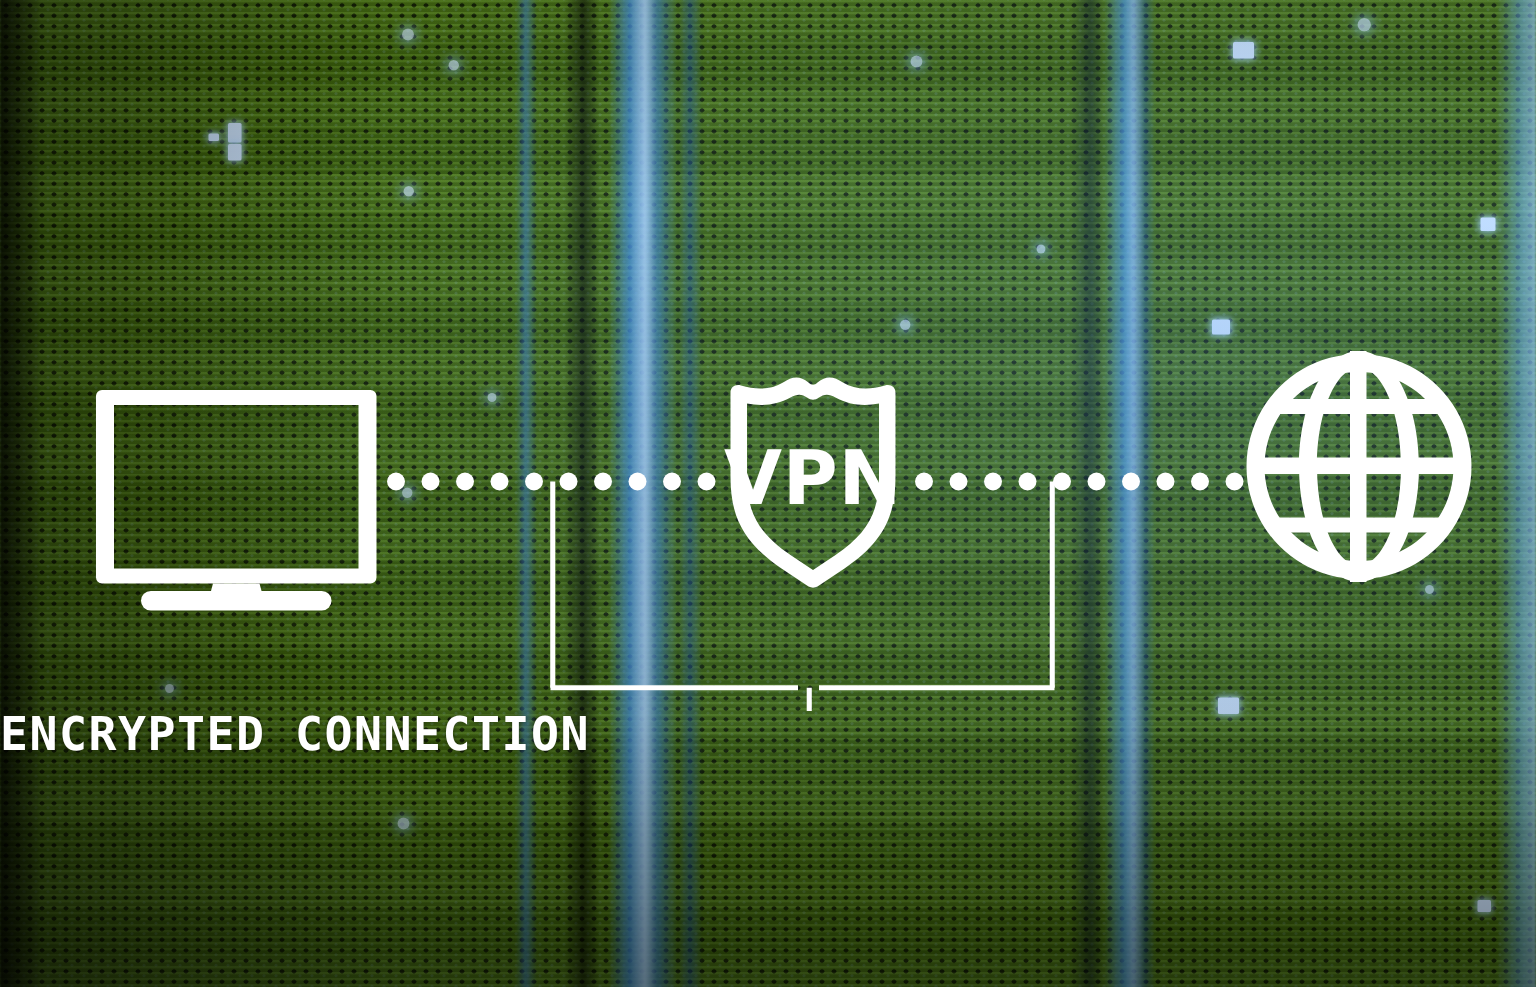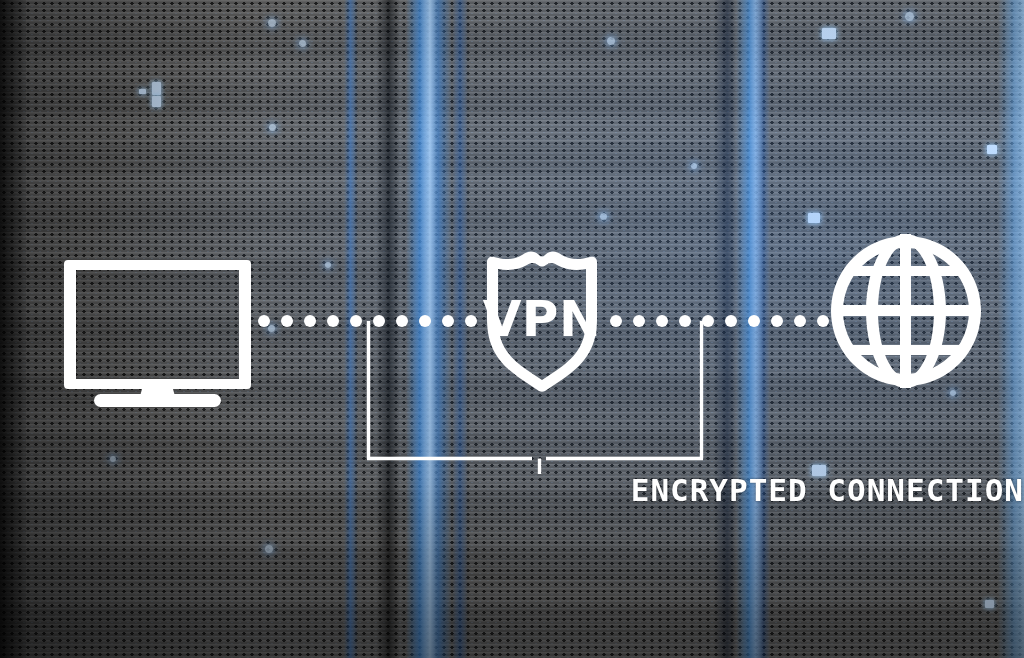--- a/index.html
+++ b/index.html
@@ -9,21 +9,21 @@
   }
   body {
     font-family: "Liberation Sans", sans-serif;
   }
 
   #stage {
     position: relative;
     width: 1024px;
     height: 658px;
     overflow: hidden;
-    background: #737373;
+    background: #4d7c0f;
   }
 
   
   .bg-layer {
     position: absolute;
     inset: 0;
     pointer-events: none;
   }
 
   
@@ -131,21 +131,21 @@
     height: 658px;
   }
 
   .dot-link { }
 
   .caption {
     position: absolute;
     left: 0;
     width: 1024px;
     top: 472px;
-    text-align: right;
+    text-align: left;
     color: #ffffff;
     font-family: "DejaVu Sans Mono", "Liberation Mono", monospace;
     font-size: 31px;
     line-height: 36px;
     font-weight: 700;
     letter-spacing: 1.0px;
     white-space: nowrap;
     text-shadow: 0 0 3px rgba(0,0,0,0.45);
   }
 </style>

